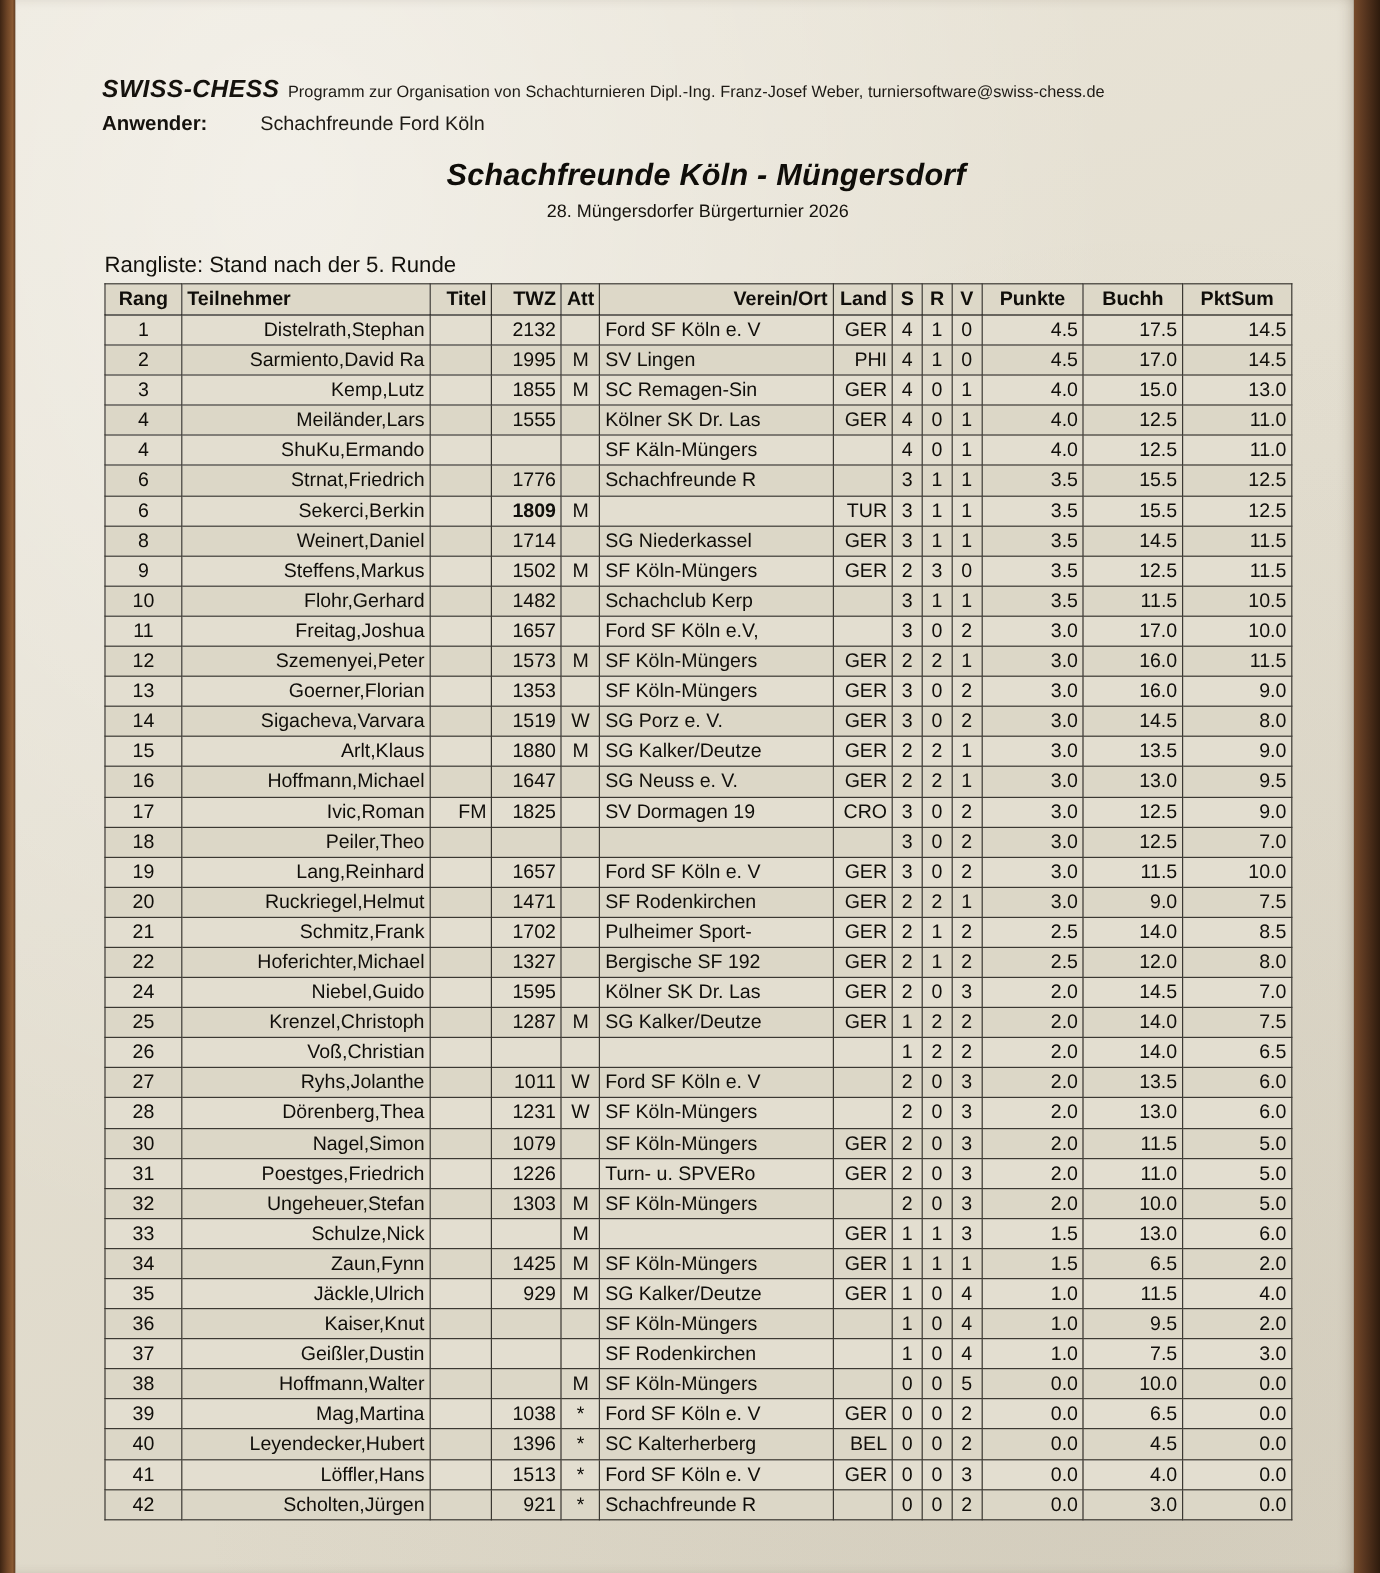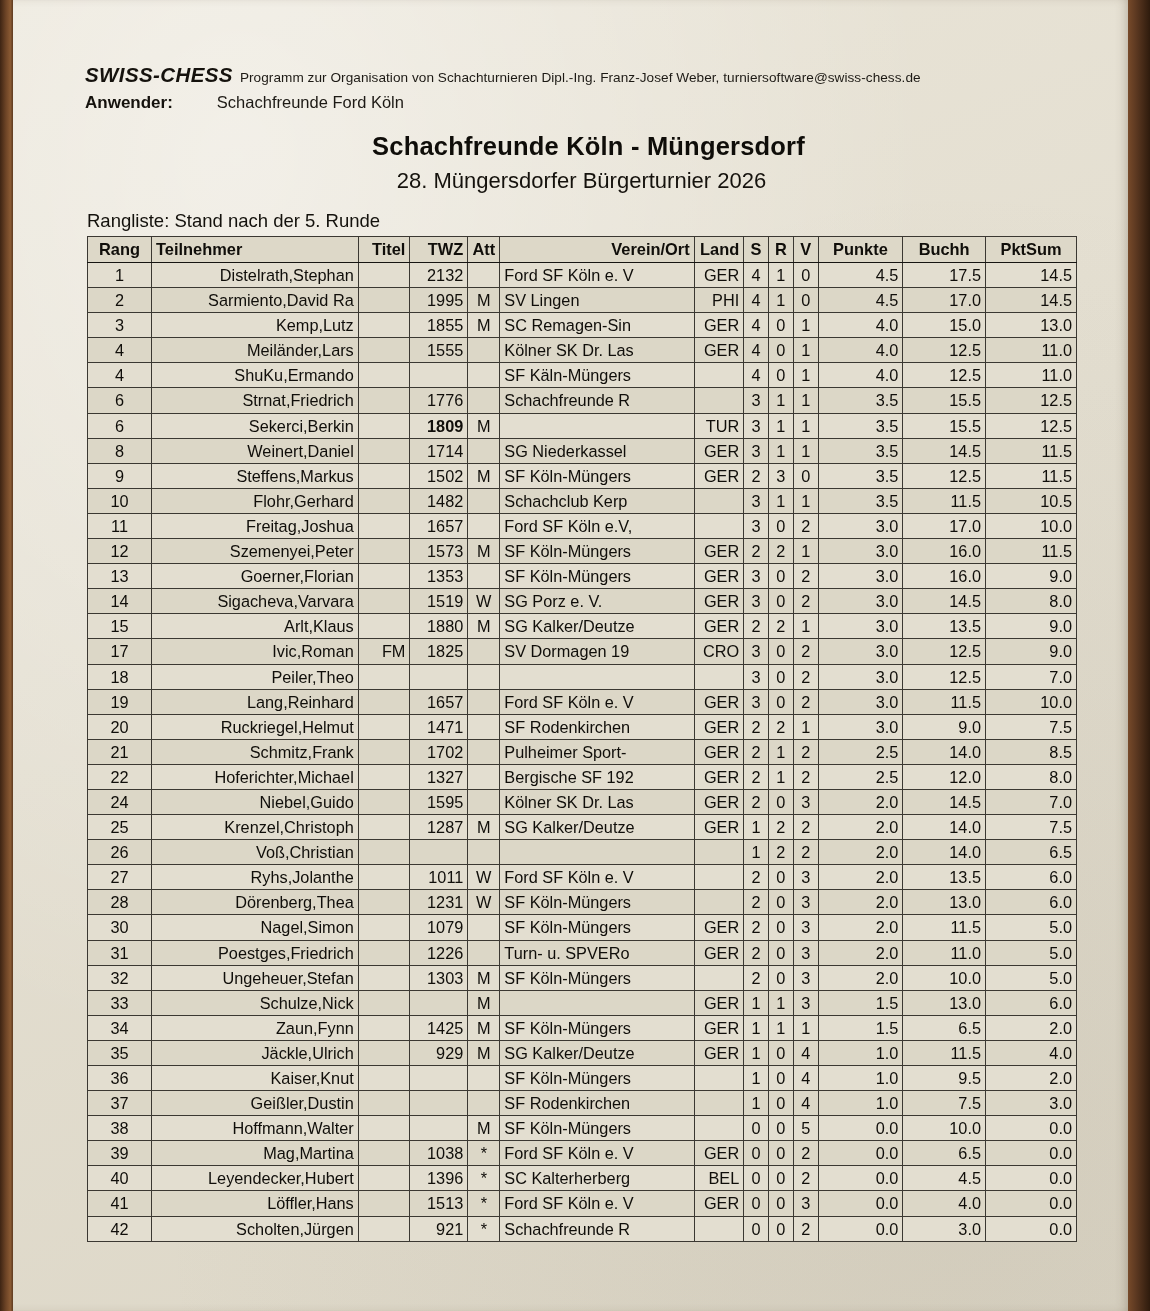--- a/index.html
+++ b/index.html
@@ -44,23 +44,23 @@
   .brand-sub {
     font-size: 13.6px; color: #1d1a15; margin-left: 7px; letter-spacing: .05px;
   }
   .hdr-line2 { margin-top: 7px; white-space: nowrap; }
   .anwender-lbl { font-size: 17px; font-weight: bold; color: #15120d; }
   .anwender-val { font-size: 16.5px; color: #1d1a15; margin-left: 44px; }
 
   .title-block { position: absolute; left: 0; top: 132px; width: 1115px; text-align: center; }
   .t-main {
     font-size: 25.5px; font-weight: bold; color: #0f0d09;
-    letter-spacing: .2px; padding-left: 36px;
-  }
-  .t-sub { font-size: 22px; color: #15120d; margin-top: 7px; padding-left: 22px; }
+    letter-spacing: .2px; padding-left: 36px; font-style: italic;
+  }
+  .t-sub { font-size: 15px; color: #15120d; margin-top: 7px; padding-left: 22px; }
 
   .standline {
     position: absolute; left: 74px; top: 210px;
     font-size: 18.5px; color: #13110c; white-space: nowrap;
   }
 
   
   .tbl-wrap { position: absolute; left: 74px; top: 236px; width: 990px; }
   table.rank {
     border-collapse: collapse;
@@ -375,20 +375,35 @@
               <td class="c-verein">SG Kalker/Deutze</td>
               <td class="c-land">GER</td>
               <td class="c-s">2</td>
               <td class="c-r">2</td>
               <td class="c-v">1</td>
               <td class="c-punkte">3.0</td>
               <td class="c-buchh">13.5</td>
               <td class="c-pkt">9.0</td>
             </tr>
             <tr>
+              <td class="c-rang">16</td>
+              <td class="c-name">Hoffmann,Michael</td>
+              <td class="c-titel"></td>
+              <td class="c-twz">1647</td>
+              <td class="c-att"></td>
+              <td class="c-verein">SG Neuss e. V.</td>
+              <td class="c-land">GER</td>
+              <td class="c-s">2</td>
+              <td class="c-r">2</td>
+              <td class="c-v">1</td>
+              <td class="c-punkte">3.0</td>
+              <td class="c-buchh">13.0</td>
+              <td class="c-pkt">9.5</td>
+            </tr>
+            <tr>
               <td class="c-rang">17</td>
               <td class="c-name">Ivic,Roman</td>
               <td class="c-titel">FM</td>
               <td class="c-twz">1825</td>
               <td class="c-att"></td>
               <td class="c-verein">SV Dormagen 19</td>
               <td class="c-land">CRO</td>
               <td class="c-s">3</td>
               <td class="c-r">0</td>
               <td class="c-v">2</td>

